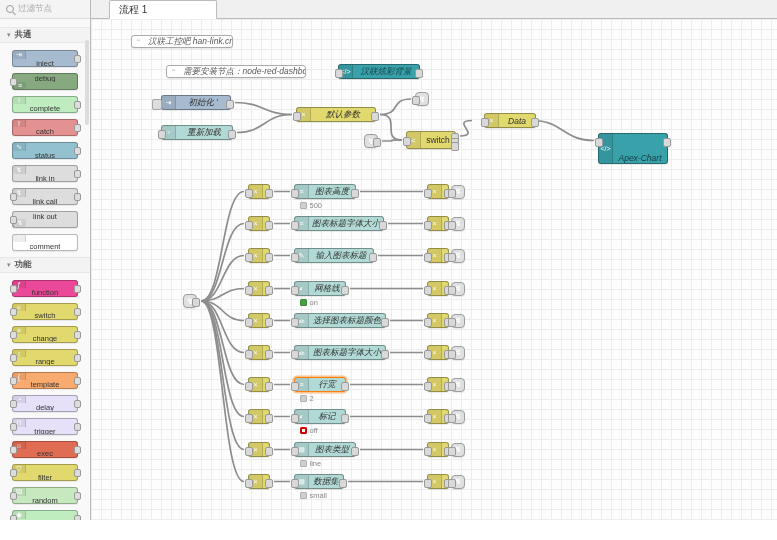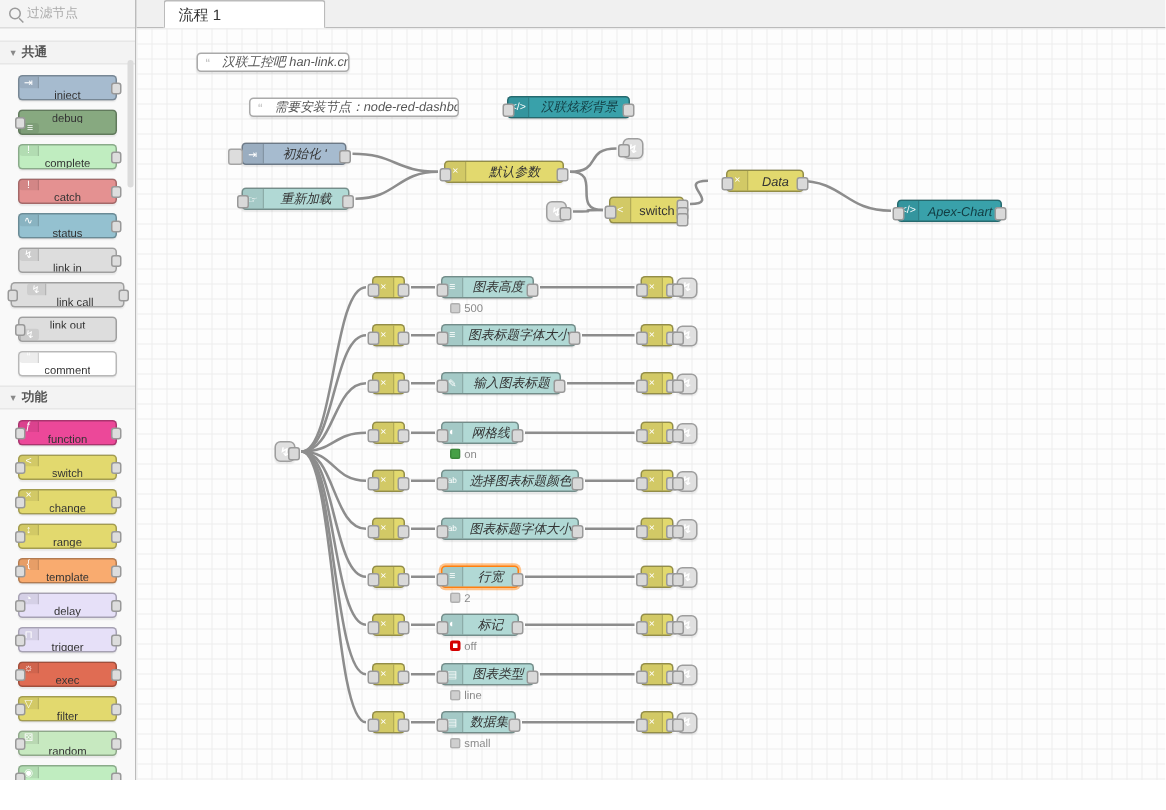--- a/index.html
+++ b/index.html
@@ -102,21 +102,21 @@
           <div class="p-node" style="background: rgb(148, 193, 208);">
             <div class="p-ico l">∿</div>
             <div class="p-lbl">status</div>
             <div class="pp r"></div>
           </div>
           <div class="p-node" style="background: rgb(221, 221, 221); justify-content: center;">
             <div class="p-ico l">↯</div>
             <div class="p-lbl">link in</div>
             <div class="pp r"></div>
           </div>
-          <div class="p-node" style="background: rgb(221, 221, 221); padding-left: 10px;">
+          <div class="p-node" style="background: rgb(221, 221, 221);">
             <div class="p-ico l">↯</div>
             <div class="p-lbl">link call</div>
             <div class="pp l"></div>
             <div class="pp r"></div>
           </div>
           <div class="p-node" style="background: rgb(221, 221, 221);">
             <div class="p-lbl">link out</div>
             <div class="p-ico r">↯</div>
             <div class="pp l"></div>
           </div>
@@ -302,21 +302,21 @@
               <div class="np out" style="top: 1px;"></div>
               <div class="np out" style="top: 5.5px;"></div>
               <div class="np out" style="top: 10px;"></div>
             </div>
             <div class="fnode t-change" style="left: 393px; top: 94px; width: 52px; height: 15px;">
               <div class="ico l">×</div>
               <div class="lbl">Data</div>
               <div class="np in" style="top: 3.5px;"></div>
               <div class="np out" style="top: 3.5px;"></div>
             </div>
-            <div class="fnode t-template" style="left: 507px; top: 114px; width: 70px; height: 15px;">
+            <div class="fnode t-template" style="left: 507px; top: 114px; width: 70px; height: 31px; align-items: flex-end;">
               <div class="ico l">&lt;/&gt;</div>
               <div class="lbl">Apex-Chart</div>
               <div class="np in" style="top: 3.5px;"></div>
               <div class="np out" style="top: 3.5px;"></div>
             </div>
             <div class="fnode t-link" style="left: 92px; top: 275px; width: 14px; height: 14px;">
               <div>↯</div>
               <div class="np out" style="top: 3px;"></div>
             </div>
             <div class="fnode t-change" style="left: 157px; top: 165px; width: 22px; height: 15px;">

